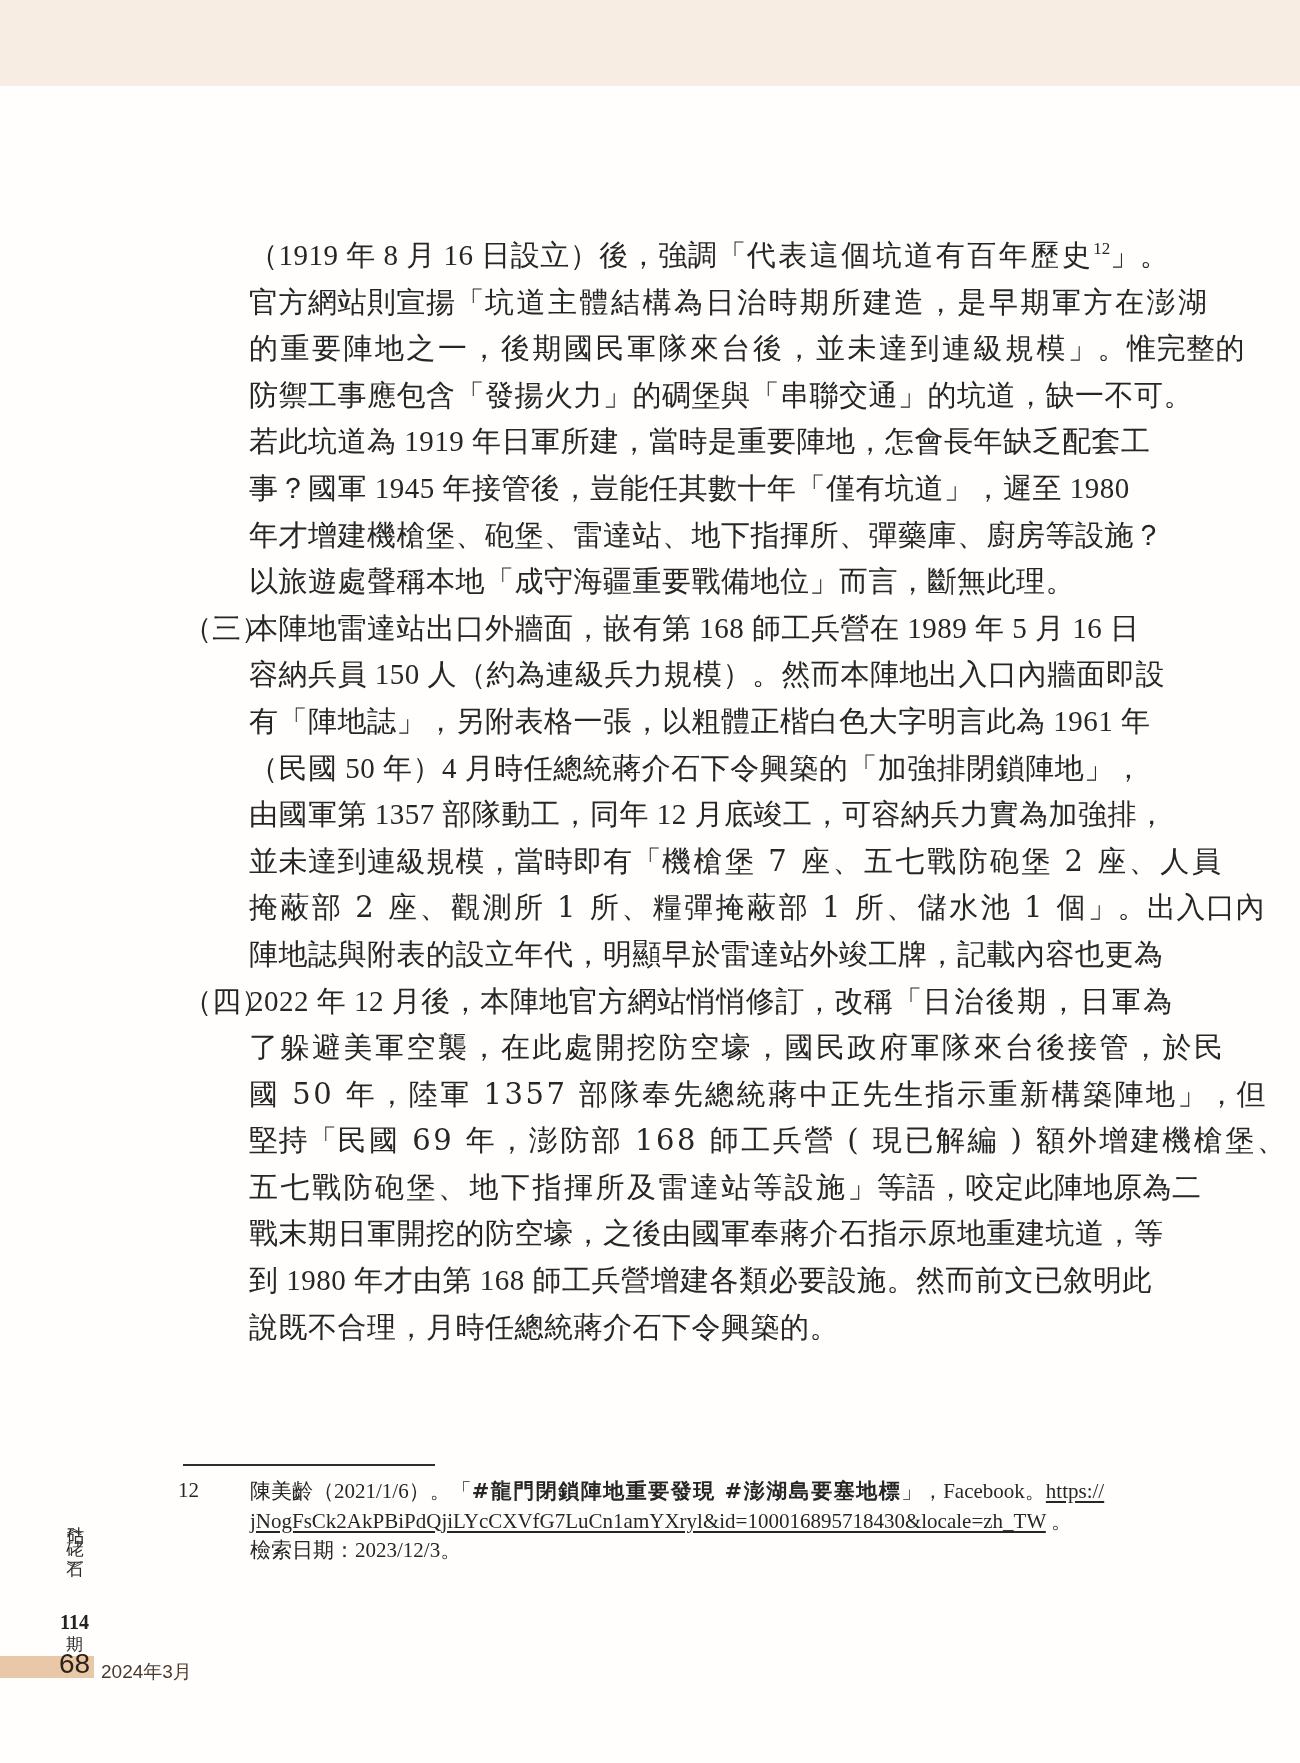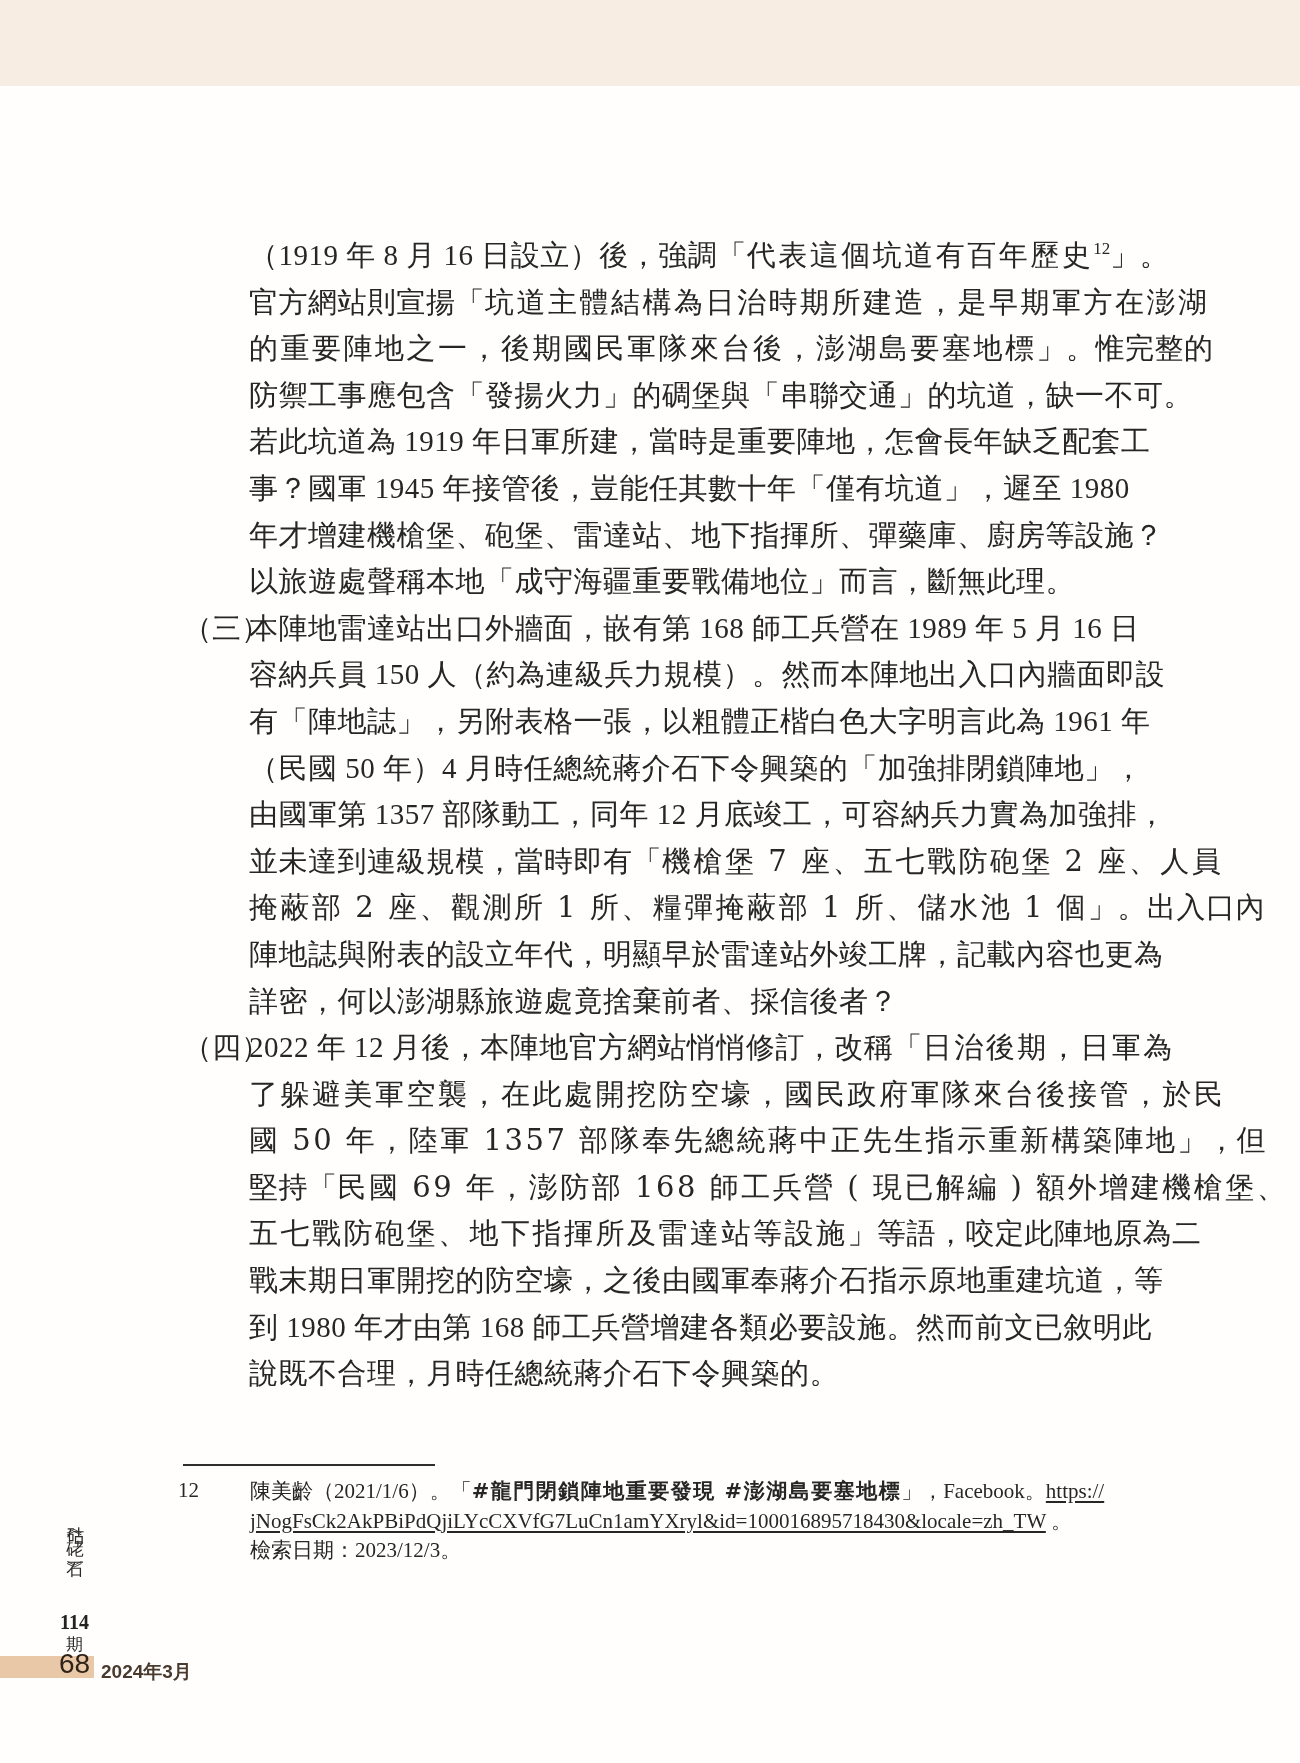--- a/index.html
+++ b/index.html
@@ -25,47 +25,46 @@
   
   .v-title{position:absolute;left:63px;top:1524px;writing-mode:vertical-rl;text-orientation:mixed;
            font-size:17.5px;letter-spacing:2px;color:#2a2a2a;}
   .issue-num{position:absolute;left:60px;top:1611px;font-family:Liberation Serif, serif;
              font-weight:bold;font-size:20px;color:#222;}
   .issue-label{position:absolute;left:66px;top:1633px;font-size:17px;color:#2a2a2a;}
   .page-bar{position:absolute;left:0;top:1656px;width:94px;height:22px;}
   .page-num{position:absolute;left:59px;top:1648px;font-family:"Liberation Sans",sans-serif;
             font-size:28px;color:#2f2218;}
   .issue-date{position:absolute;left:101px;top:1659px;font-family:"Liberation Sans",sans-serif;
-              font-weight:bold;font-size:19px;color:#4a3a2e;}
+              font-weight:normal;font-size:19px;color:#4a3a2e;}
 </style>
 </head>
 <body>
 
 <div class="page" style="color: rgb(38, 38, 38); padding-left: 30px;">
 
   <div class="top-band" style="background: rgb(248, 237, 226);"></div>
 
   <main class="text-block" id="main-lines">
       <div class="line body"><span>（1919 年 8 月 16 日設立）後，強調「</span><span class="kai">代表這個坑道有百年歷史</span><span class="sup">12</span><span>」。</span></div>
       <div class="line body"><span>官方網站則宣揚「</span><span class="kai">坑道主體結構為日治時期所建造，是早期軍方在澎湖</span></div>
-      <div class="line body"><span class="kai">的重要陣地之一，後期國民軍隊來台後，澎湖島要塞地標</span><span>」。惟完整的</span></div>
+      <div class="line body"><span class="kai">的重要陣地之一，後期國民軍隊來台後，並未達到連級規模</span><span>」。惟完整的</span></div>
       <div class="line body"><span>防禦工事應包含「發揚火力」的碉堡與「串聯交通」的坑道，缺一不可。</span></div>
       <div class="line body"><span>若此坑道為 1919 年日軍所建，當時是重要陣地，怎會長年缺乏配套工</span></div>
       <div class="line body"><span>事？國軍 1945 年接管後，豈能任其數十年「僅有坑道」，遲至 1980</span></div>
       <div class="line body"><span>年才增建機槍堡、砲堡、雷達站、地下指揮所、彈藥庫、廚房等設施？</span></div>
       <div class="line body"><span>以旅遊處聲稱本地「成守海疆重要戰備地位」而言，斷無此理。</span></div>
       <div class="line"><span class="marker">（三）</span><span>本陣地雷達站出口外牆面，嵌有第 168 師工兵營在 1989 年 5 月 16 日</span></div>
       <div class="line body"><span>容納兵員 150 人（約為連級兵力規模）。然而本陣地出入口內牆面即設</span></div>
       <div class="line body"><span>有「陣地誌」，另附表格一張，以粗體正楷白色大字明言此為 1961 年</span></div>
       <div class="line body"><span>（民國 50 年）4 月時任總統蔣介石下令興築的「加強排閉鎖陣地」，</span></div>
       <div class="line body"><span>由國軍第 1357 部隊動工，同年 12 月底竣工，可容納兵力實為加強排，</span></div>
       <div class="line body"><span>並未達到連級規模，當時即有「</span><span class="kai">機槍堡 7 座、五七戰防砲堡 2 座、人員</span></div>
       <div class="line body"><span class="kai">掩蔽部 2 座、觀測所 1 所、糧彈掩蔽部 1 所、儲水池 1 個</span><span>」。出入口內</span></div>
       <div class="line body"><span>陣地誌與附表的設立年代，明顯早於雷達站外竣工牌，記載內容也更為</span></div>
-      <div class="line body"><span>詳密，何以澎湖縣旅遊處竟捨棄前者、採信後者？</span></div>
       <div class="line"><span class="marker">（四）</span><span>2022 年 12 月後，本陣地官方網站悄悄修訂，改稱「</span><span class="kai">日治後期，日軍為</span></div>
       <div class="line body"><span class="kai">了躲避美軍空襲，在此處開挖防空壕，國民政府軍隊來台後接管，於民</span></div>
       <div class="line body"><span class="kai">國 50 年，陸軍 1357 部隊奉先總統蔣中正先生指示重新構築陣地</span><span>」，但</span></div>
       <div class="line body"><span>堅持「</span><span class="kai">民國 69 年，澎防部 168 師工兵營 ( 現已解編 ) 額外增建機槍堡、</span></div>
       <div class="line body"><span class="kai">五七戰防砲堡、地下指揮所及雷達站等設施</span><span>」等語，咬定此陣地原為二</span></div>
       <div class="line body"><span>戰末期日軍開挖的防空壕，之後由國軍奉蔣介石指示原地重建坑道，等</span></div>
       <div class="line body"><span>到 1980 年才由第 168 師工兵營增建各類必要設施。然而前文已敘明此</span></div>
       <div class="line body"><span>說既不合理，月時任總統蔣介石下令興築的。</span></div>
     </main>
 

